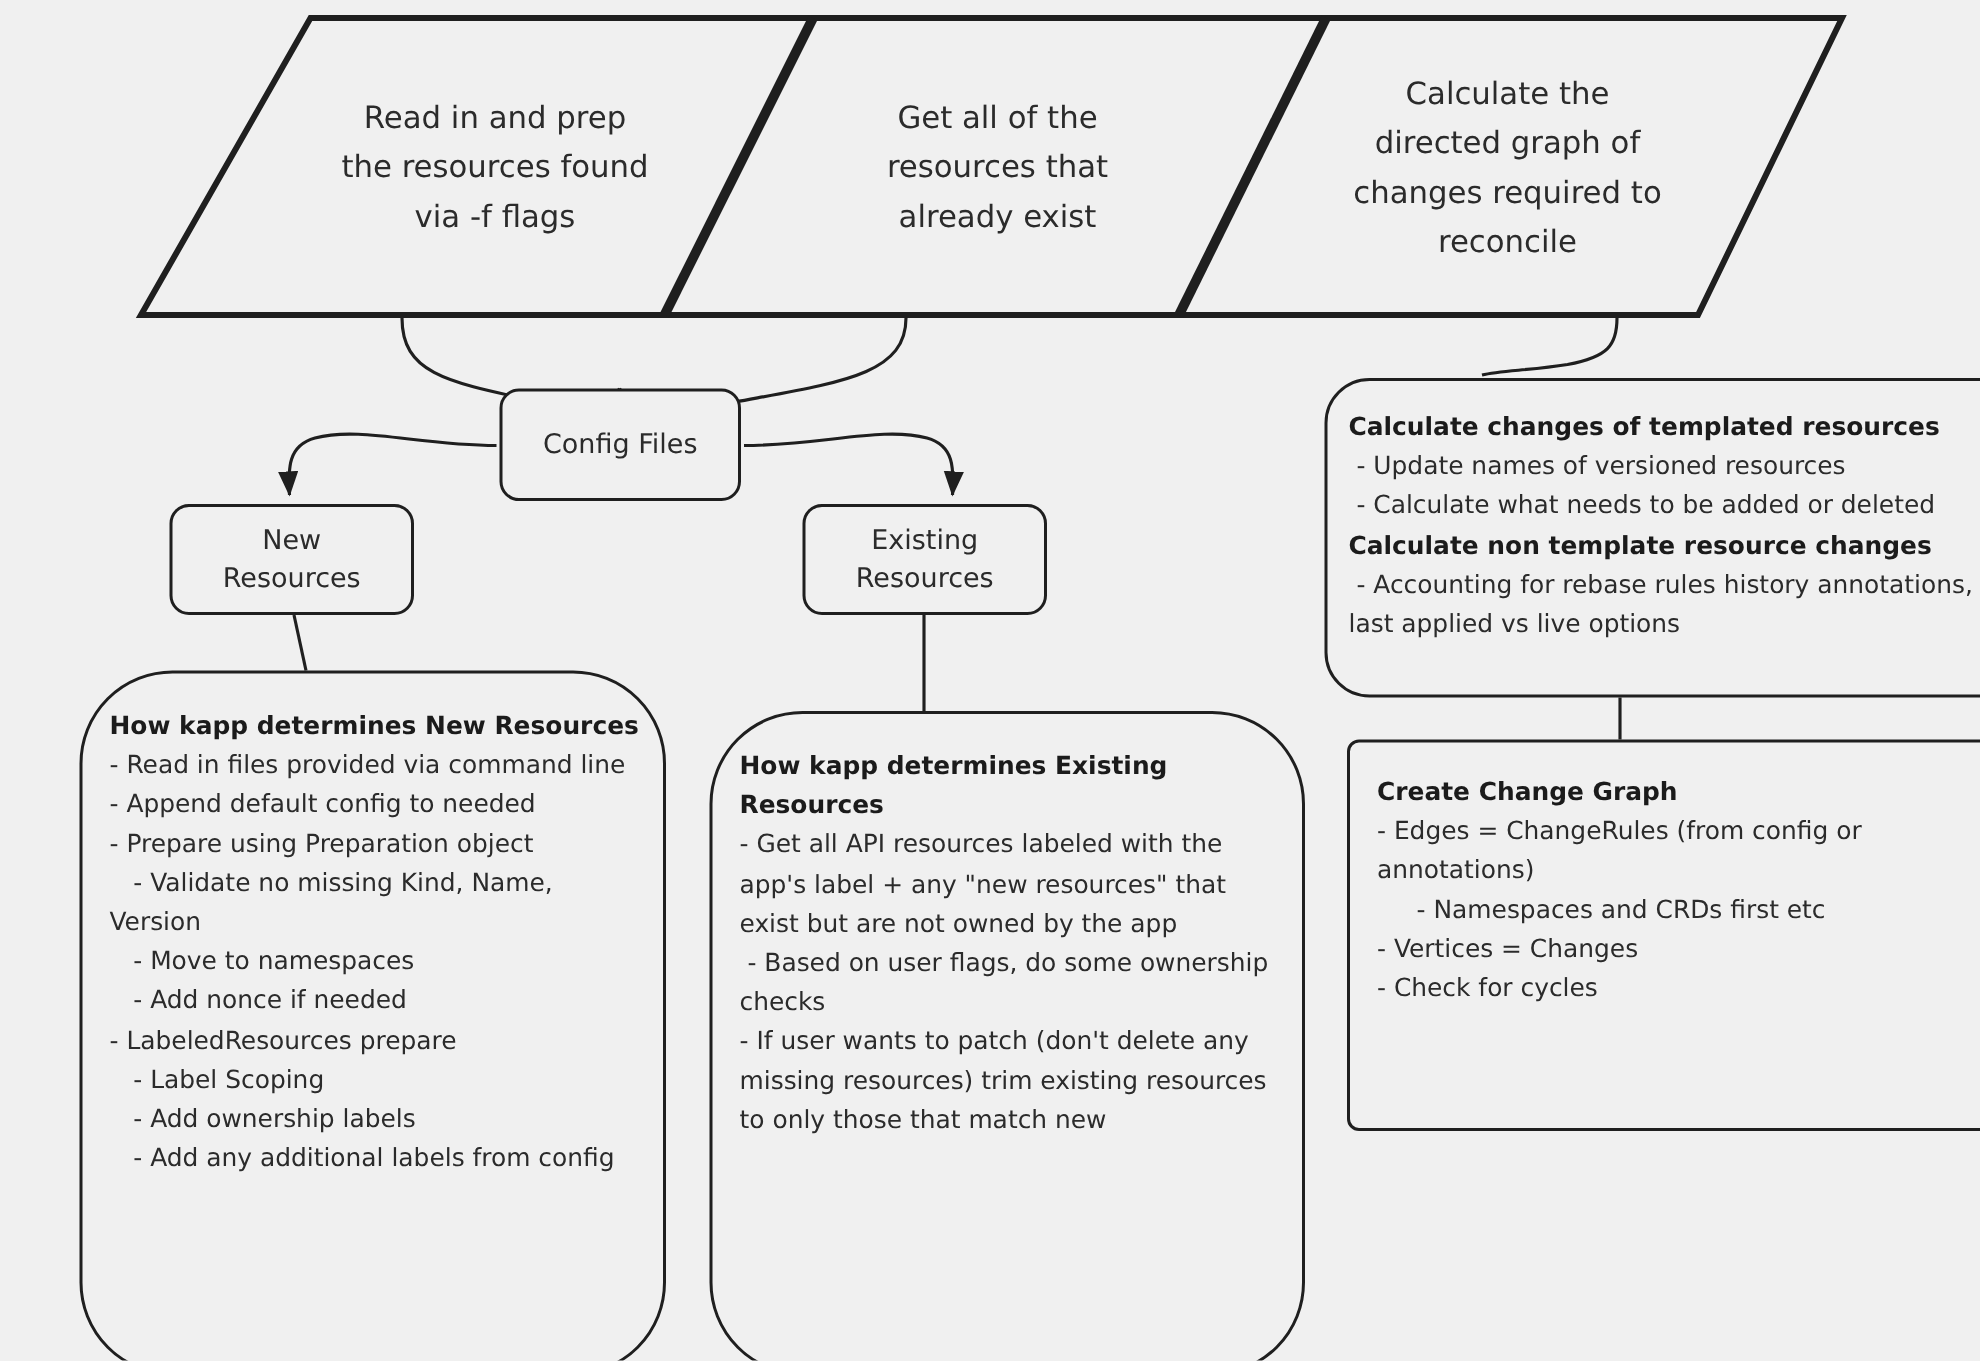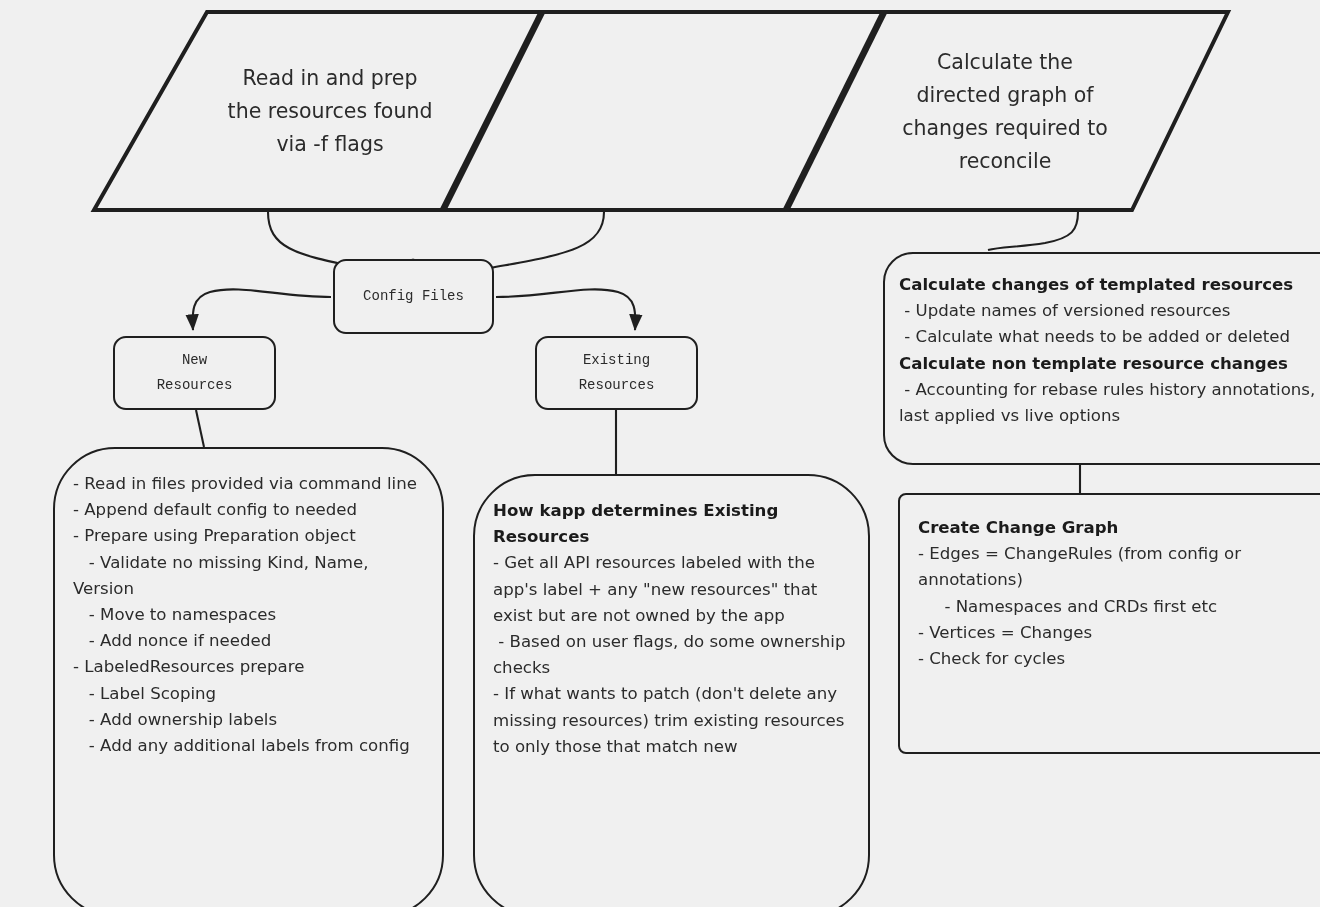--- a/index.html
+++ b/index.html
@@ -31,25 +31,24 @@
   
   .node{
     position:absolute;
     background:#f0f0f0;
     border:2.5px solid #1f1f1f;
     box-sizing:border-box;
     display:flex;
     align-items:center;
     justify-content:center;
     text-align:center;
-    font-size:14px;
+    font-size:18px;
     line-height:25px;
     color:#2b2b2b;
     white-space:pre-line;
-    font-family:Liberation Mono, monospace;
   }
   #node-config{left:333px;top:259px;width:161px;height:75px;border-radius:13px;}
   #node-new{left:113px;top:336px;width:163px;height:74px;border-radius:13px;text-align:center;}
   #node-existing{left:535px;top:336px;width:163px;height:74px;border-radius:13px;}
 
   
   .panel{
     position:absolute;
     background:#f0f0f0;
     border:2.5px solid #1f1f1f;
@@ -104,49 +103,53 @@
     <path d="M 616,410 L 616,474" fill="none" stroke="#1f1f1f" stroke-width="2.1"></path>
 
     <path d="M 1078,212 C 1078,230 1072,238 1045,243 C 1020,247 1000,247 988,250" fill="none" stroke="#1f1f1f" stroke-width="2.1"></path>
 
     <path d="M 1080,465 L 1080,493" fill="none" stroke="#1f1f1f" stroke-width="2.1"></path>
   </svg>
 
   <div class="stage-label" id="stage0">Read in and prep
 the resources found
 via -f flags</div>
+  <div class="stage-label" id="stage1">Get all of the
+resources that
+already exist</div>
   <div class="stage-label" id="stage2">Calculate the
 directed graph of
 changes required to
 reconcile</div>
 
   <div class="node" id="node-config">Config Files</div>
   <div class="node" id="node-new">New
 Resources</div>
   <div class="node" id="node-existing">Existing
 Resources</div>
 
   <div class="panel" id="panel-new">
+    <div class="ln hd">How kapp determines New Resources</div>
     <div class="ln">- Read in files provided via command line</div>
     <div class="ln">- Append default config to needed</div>
     <div class="ln">- Prepare using Preparation object</div>
     <div class="ln">   - Validate no missing Kind, Name, Version</div>
     <div class="ln">   - Move to namespaces</div>
     <div class="ln">   - Add nonce if needed</div>
     <div class="ln">- LabeledResources prepare</div>
     <div class="ln">   - Label Scoping</div>
     <div class="ln">   - Add ownership labels</div>
     <div class="ln">   - Add any additional labels from config</div>
   </div>
 
   <div class="panel" id="panel-existing">
     <div class="ln hd">How kapp determines Existing Resources</div>
     <div class="ln">- Get all API resources labeled with the app's label + any "new resources" that exist but are not owned by the app</div>
     <div class="ln"> - Based on user flags, do some ownership checks</div>
-    <div class="ln">- If what wants to patch (don't delete any missing resources) trim existing resources to only those that match new</div>
+    <div class="ln">- If user wants to patch (don't delete any missing resources) trim existing resources to only those that match new</div>
   </div>
 
   <div class="panel" id="panel-calc">
     <div class="ln hd">Calculate changes of templated resources</div>
     <div class="ln"> - Update names of versioned resources</div>
     <div class="ln"> - Calculate what needs to be added or deleted</div>
     <div class="ln hd">Calculate non template resource changes</div>
     <div class="ln"> - Accounting for rebase rules history annotations, last applied vs live options</div>
   </div>
 

